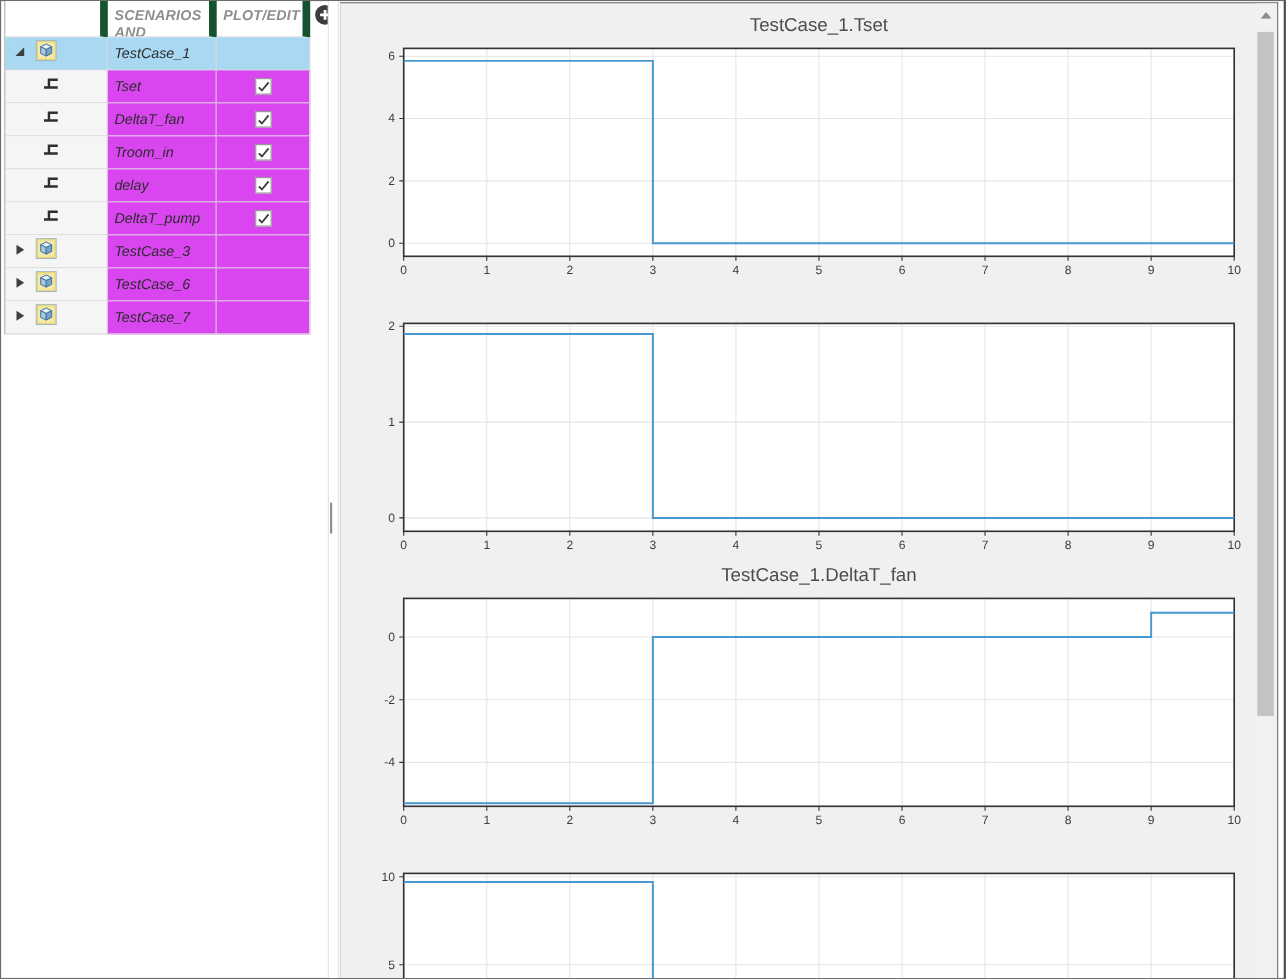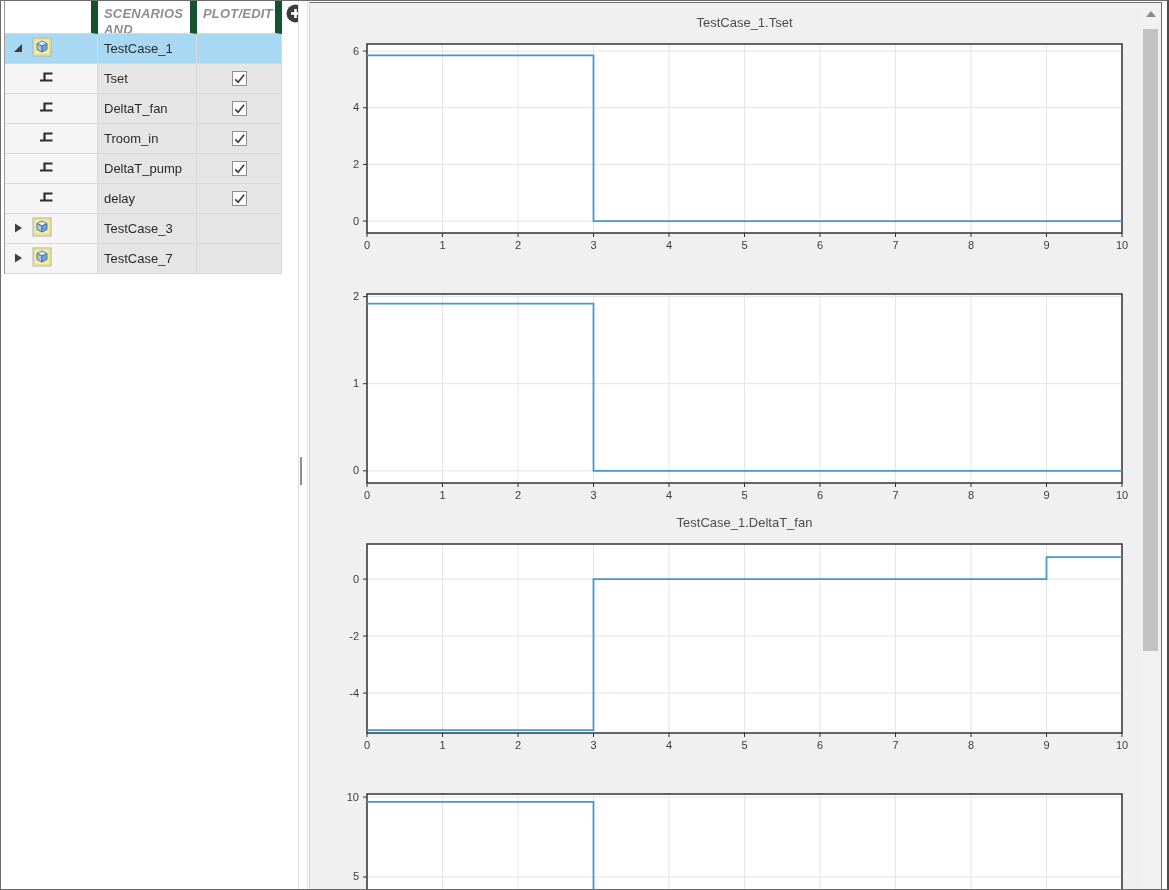--- a/index.html
+++ b/index.html
@@ -7,23 +7,23 @@
   #app{position:relative;width:1169px;height:890px;box-sizing:border-box;
        border:1px solid #6b6b6b;border-right:2px solid #4c4c4c;background:#fff;overflow:hidden;}
 
   
   .left{position:absolute;left:3px;top:0;width:278px;border-left:1px solid #9a9a9a;}
   .thead{display:flex;height:33px;background:#fff;}
   .th{box-sizing:border-box;border-right:7px solid #14532d;border-bottom:1px solid #d9d9d9;
       font-size:13px;font-weight:bold;color:#8e8e8e;padding:5px 5px 0 6px;line-height:1.25;
       letter-spacing:.2px;overflow:hidden;font-style:italic;}
   .c1{width:93px;} .c2{width:99px;} .c3{width:85px;}
-  .row{display:flex;height:30px;cursor:default;}
+  .row{display:flex;height:30px;cursor:default;font-style:italic;}
   .cell{box-sizing:border-box;height:30px;border-right:1px solid #d9d9d9;border-bottom:1px solid #d9d9d9;
-        display:flex;align-items:center;background:#e5e5e5;}
+        display:flex;align-items:center;background:#d946ef;}
   .icon-cell{background:#f5f5f5;}
   .row.sel .cell{background:#a9d8f3;}
   .name-cell{font-size:13px;color:#2b2b2b;padding-left:6px;}
   .check-cell{justify-content:center;}
   .tri{margin-left:7px;flex:0 0 12px;}
   .cube{margin-left:8px;}
   .sigicon{margin-left:33px;}
   .cb{width:15px;height:15px;box-sizing:border-box;border:1px solid #8f8f8f;background:#fff;
       display:flex;align-items:center;justify-content:center;}
 
@@ -34,21 +34,21 @@
   .add-btn{position:absolute;left:285px;top:3px;width:19px;height:19px;padding:0;border:none;
            background:transparent;cursor:pointer;}
 
   
   .plots{position:absolute;left:308px;top:1px;width:853px;height:889px;box-sizing:border-box;
          background:#f0f0f0;border-left:1px solid #d8d8d8;border-top:1px solid #6f6f6f;
          border-right:1px solid #6f6f6f;overflow:hidden;}
   #plotlist{position:absolute;left:0;top:0;right:21px;}
   .plot-block{position:relative;height:250px;}
   .plot-title{position:absolute;left:57px;width:755px;top:0;height:36px;line-height:40px;
-              text-align:center;font-size:13px;color:#4c4c4c;}
+              text-align:center;font-size:17px;color:#4c4c4c;}
   svg.plot{position:absolute;left:0;top:36px;display:block;}
 
   
   .scrollbar{position:absolute;top:0;right:0;width:20px;height:887px;background:#f1f1f1;}
   .sb-arrow{position:absolute;top:0;left:0;width:20px;height:22px;display:flex;align-items:center;
             justify-content:center;cursor:pointer;}
   .sb-thumb{position:absolute;left:2px;width:15px;top:26px;height:622px;background:#c3c3c3;cursor:pointer;}
 </style>
 </head>
 <body>
@@ -122,58 +122,74 @@
               </svg>
             </div>
           </div>
         </div>
         <div class="row">
           <div class="cell icon-cell c1">
             <span class="sigicon"><svg width="17" height="16" viewBox="0 0 17 16">
                 <path d="M14.5 4.5 H6.5 V11 M2 11.5 H14.5" fill="none" stroke="#2e2e2e" stroke-width="2.2" stroke-linecap="butt"></path>
               </svg></span>
           </div>
+          <div class="cell name-cell c2">delay</div>
+          <div class="cell check-cell c3">
+            <div class="cb">
+              <svg width="14" height="14" viewBox="0 0 14 14">
+                <path d="M2.5 7.5 L5.5 10.5 L12 2.5" fill="none" stroke="#3d3d3d" stroke-width="1.8"></path>
+              </svg>
+            </div>
+          </div>
+        </div>
+        <div class="row">
+          <div class="cell icon-cell c1">
+            <span class="sigicon"><svg width="17" height="16" viewBox="0 0 17 16">
+                <path d="M14.5 4.5 H6.5 V11 M2 11.5 H14.5" fill="none" stroke="#2e2e2e" stroke-width="2.2" stroke-linecap="butt"></path>
+              </svg></span>
+          </div>
           <div class="cell name-cell c2">DeltaT_pump</div>
           <div class="cell check-cell c3">
             <div class="cb">
               <svg width="14" height="14" viewBox="0 0 14 14">
                 <path d="M2.5 7.5 L5.5 10.5 L12 2.5" fill="none" stroke="#3d3d3d" stroke-width="1.8"></path>
               </svg>
             </div>
           </div>
         </div>
         <div class="row">
           <div class="cell icon-cell c1">
-            <span class="sigicon"><svg width="17" height="16" viewBox="0 0 17 16">
-                <path d="M14.5 4.5 H6.5 V11 M2 11.5 H14.5" fill="none" stroke="#2e2e2e" stroke-width="2.2" stroke-linecap="butt"></path>
-              </svg></span>
-          </div>
-          <div class="cell name-cell c2">delay</div>
-          <div class="cell check-cell c3">
-            <div class="cb">
-              <svg width="14" height="14" viewBox="0 0 14 14">
-                <path d="M2.5 7.5 L5.5 10.5 L12 2.5" fill="none" stroke="#3d3d3d" stroke-width="1.8"></path>
-              </svg>
-            </div>
-          </div>
-        </div>
-        <div class="row">
-          <div class="cell icon-cell c1">
             <span class="tri"><svg width="12" height="13" viewBox="0 0 12 13">
                 <polygon points="3,2.5 10,7 3,11.5" fill="#3f3f3f"></polygon>
               </svg></span>
             <span class="cube"><svg width="20" height="20" viewBox="0 0 20 20">
                 <rect x="1" y="1" width="18" height="18" fill="#f3e9a8" stroke="#9db6c8" stroke-width="1"></rect>
                 <rect x="2" y="2" width="16" height="16" fill="none" stroke="#e8d66f" stroke-width="1"></rect>
                 <polygon points="10,4 15,6.5 10,9 5,6.5" fill="#e9f2fa" stroke="#3f6f9e" stroke-width="0.9"></polygon>
                 <polygon points="5,6.5 10,9 10,15 5,12.5" fill="#a9c8e2" stroke="#3f6f9e" stroke-width="0.9"></polygon>
                 <polygon points="15,6.5 10,9 10,15 15,12.5" fill="#7ba3c6" stroke="#3f6f9e" stroke-width="0.9"></polygon>
               </svg></span>
           </div>
           <div class="cell name-cell c2">TestCase_3</div>
+          <div class="cell check-cell c3"></div>
+        </div>
+        <div class="row">
+          <div class="cell icon-cell c1">
+            <span class="tri"><svg width="12" height="13" viewBox="0 0 12 13">
+                <polygon points="3,2.5 10,7 3,11.5" fill="#3f3f3f"></polygon>
+              </svg></span>
+            <span class="cube"><svg width="20" height="20" viewBox="0 0 20 20">
+                <rect x="1" y="1" width="18" height="18" fill="#f3e9a8" stroke="#9db6c8" stroke-width="1"></rect>
+                <rect x="2" y="2" width="16" height="16" fill="none" stroke="#e8d66f" stroke-width="1"></rect>
+                <polygon points="10,4 15,6.5 10,9 5,6.5" fill="#e9f2fa" stroke="#3f6f9e" stroke-width="0.9"></polygon>
+                <polygon points="5,6.5 10,9 10,15 5,12.5" fill="#a9c8e2" stroke="#3f6f9e" stroke-width="0.9"></polygon>
+                <polygon points="15,6.5 10,9 10,15 15,12.5" fill="#7ba3c6" stroke="#3f6f9e" stroke-width="0.9"></polygon>
+              </svg></span>
+          </div>
+          <div class="cell name-cell c2">TestCase_6</div>
           <div class="cell check-cell c3"></div>
         </div>
         <div class="row">
           <div class="cell icon-cell c1">
             <span class="tri"><svg width="12" height="13" viewBox="0 0 12 13">
                 <polygon points="3,2.5 10,7 3,11.5" fill="#3f3f3f"></polygon>
               </svg></span>
             <span class="cube"><svg width="20" height="20" viewBox="0 0 20 20">
                 <rect x="1" y="1" width="18" height="18" fill="#f3e9a8" stroke="#9db6c8" stroke-width="1"></rect>
                 <rect x="2" y="2" width="16" height="16" fill="none" stroke="#e8d66f" stroke-width="1"></rect>

